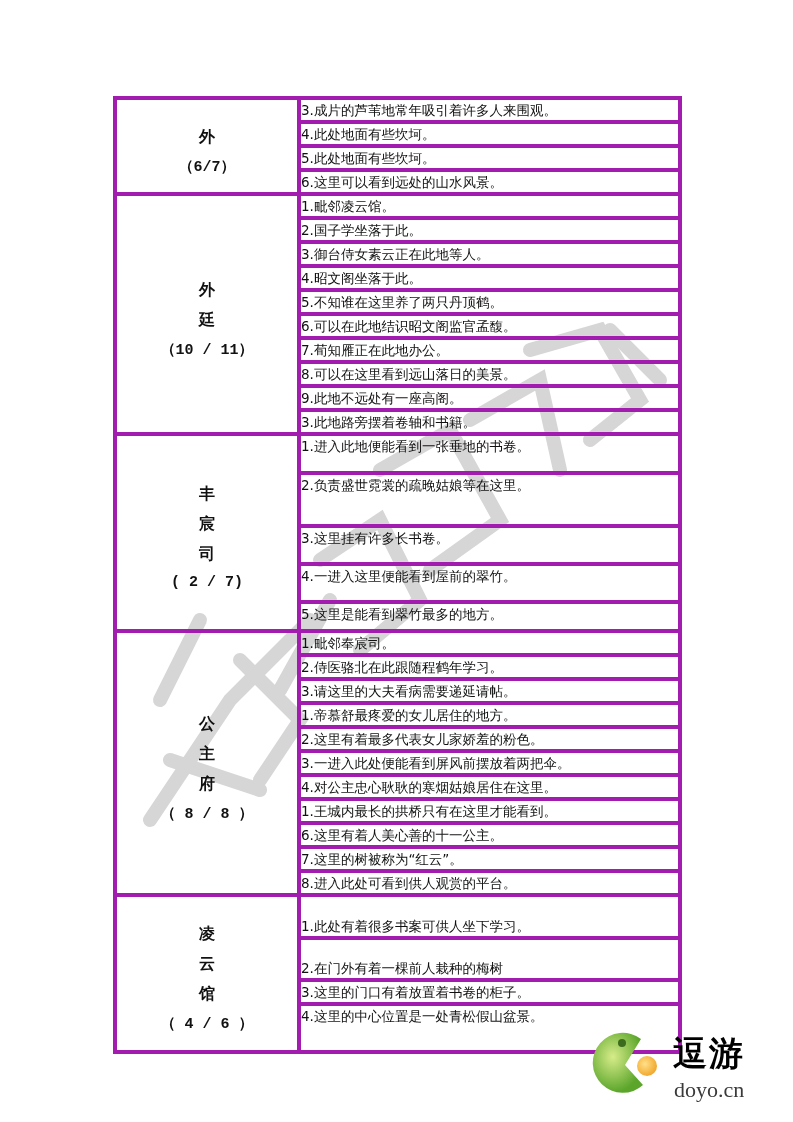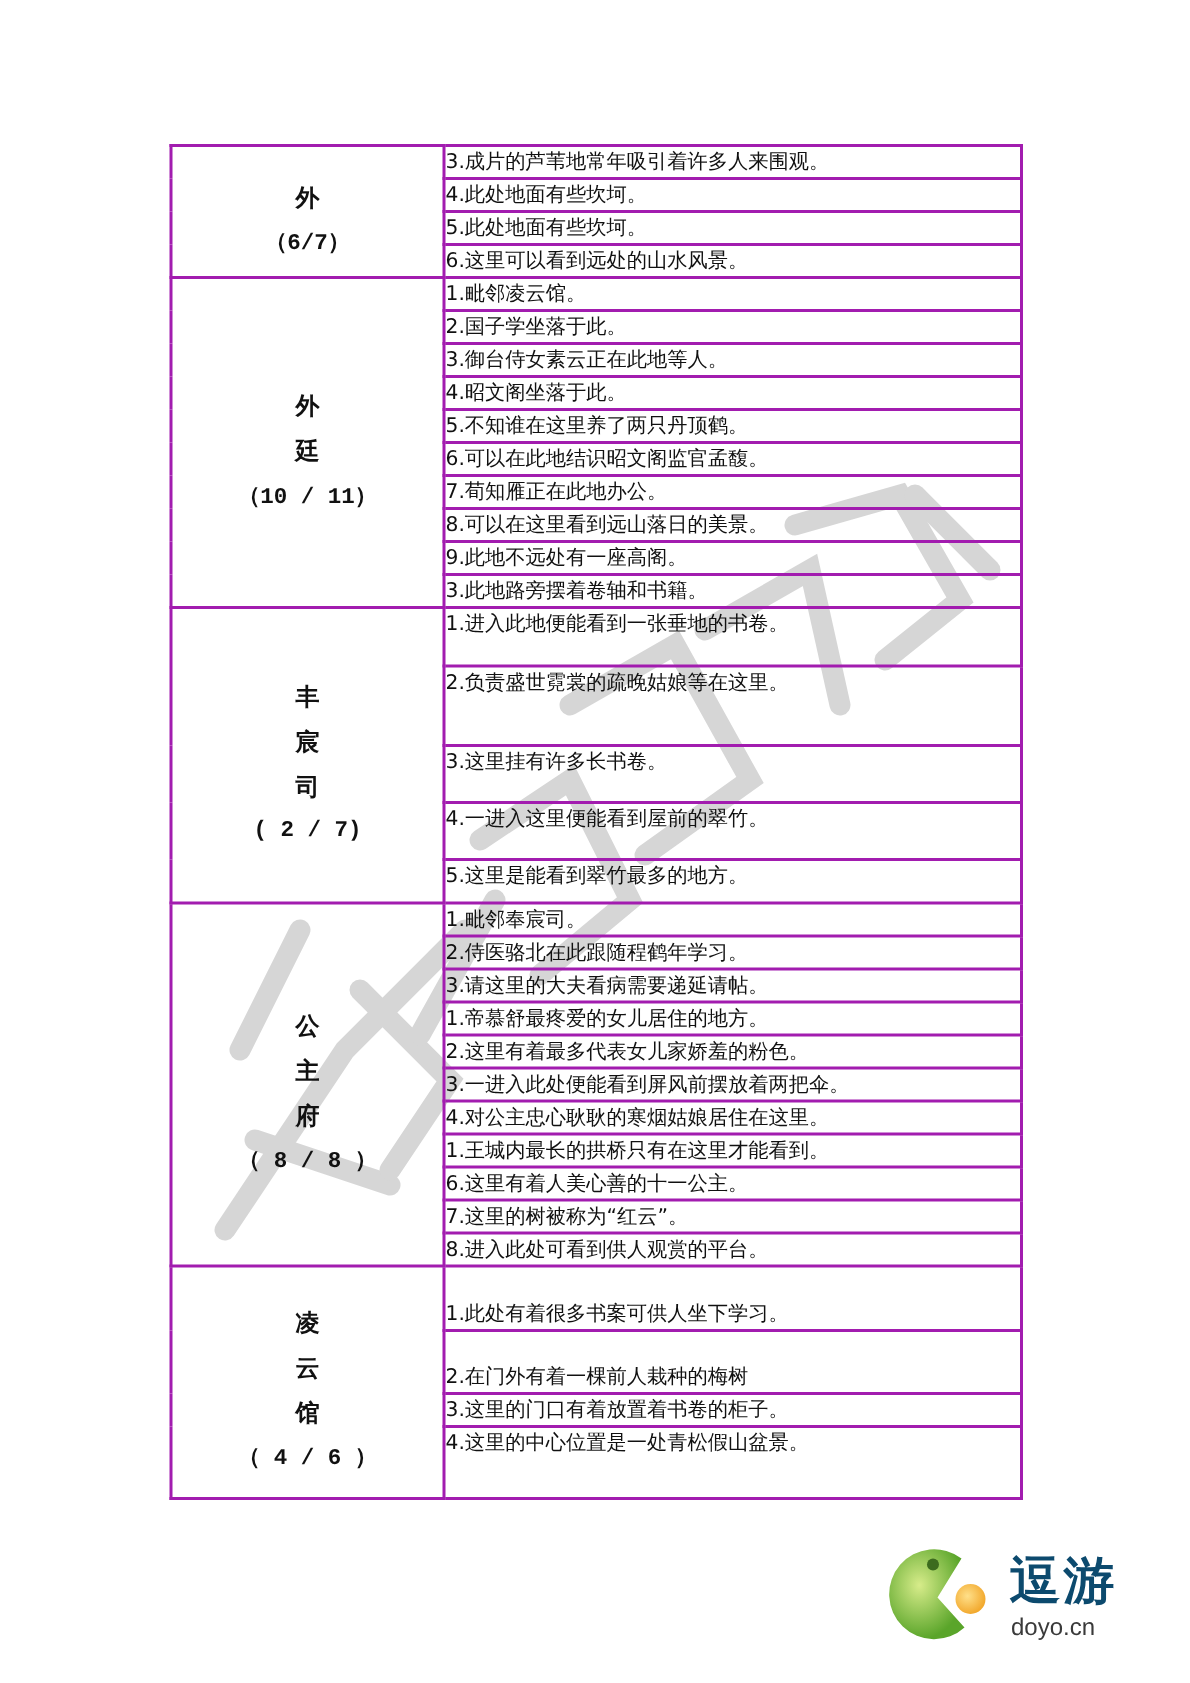--- a/index.html
+++ b/index.html
@@ -1,26 +1,26 @@
 <!DOCTYPE html>
 <html><head>
 <meta charset="utf-8">
 <style>
   html, body { margin:0; padding:0; background:#ffffff; }
   body { width:793px; height:1122px; position:relative; overflow:hidden; font-family:"DejaVu Sans", sans-serif; color:#111; }
   .watermark { position:absolute; pointer-events:none; }
   table.clues { position:absolute; left:113px; top:96px; width:569px; border-collapse:collapse; table-layout:fixed; }
-  table.clues td { border:2px solid #a21caf; padding:0;margin-left:16px; }
+  table.clues td { border:4px solid #a21caf; padding:0;margin-left:16px; }
   td.place { width:180px; text-align:center; vertical-align:middle; font-weight:bold; font-size:16px; }
   td.place .name-char { display:block; line-height:20px; margin:10px 0; font-family:"DejaVu Serif", serif; }
   td.place .count { display:block; margin-top:10px; font-size:15px; font-family:Liberation Mono, monospace; font-weight:bold; }
   td.clue { font-size:13.5px; padding:0 0 0 6px; vertical-align:top; line-height:20px; white-space:nowrap; }
   .logo { position:absolute; left:585px; top:1023px; width:180px; height:80px; }
-  .logo-text-cn { position:absolute; left:88px; top:8px; font-size:34px; font-weight:bold; color:#0c4a6e; letter-spacing:2px; }
-  .logo-text-en { position:absolute; left:89px; top:54px; font-size:16px; color:#3a3a3a; font-family:Liberation Sans, sans-serif; }
+  .logo-text-cn { position:absolute; left:88px; top:8px; font-size:34px; font-weight:bold; color:#000000; letter-spacing:2px; }
+  .logo-text-en { position:absolute; left:89px; top:54px; font-size:22px; color:#3a3a3a; font-family:Liberation Serif, serif; }
 </style>
 </head>
 <body>
 
 <svg class="watermark" width="793" height="1122" style="left:0;top:0;">
   <g stroke="#cfcfcf" stroke-width="14" stroke-linecap="round" fill="none" opacity="0.85">
     <path d="M150 820 L230 700 L310 620"></path>
     <path d="M170 760 L260 790"></path>
     <path d="M240 660 L300 720 L260 780"></path>
     <path d="M320 560 L380 520 L420 600 L360 650"></path>

